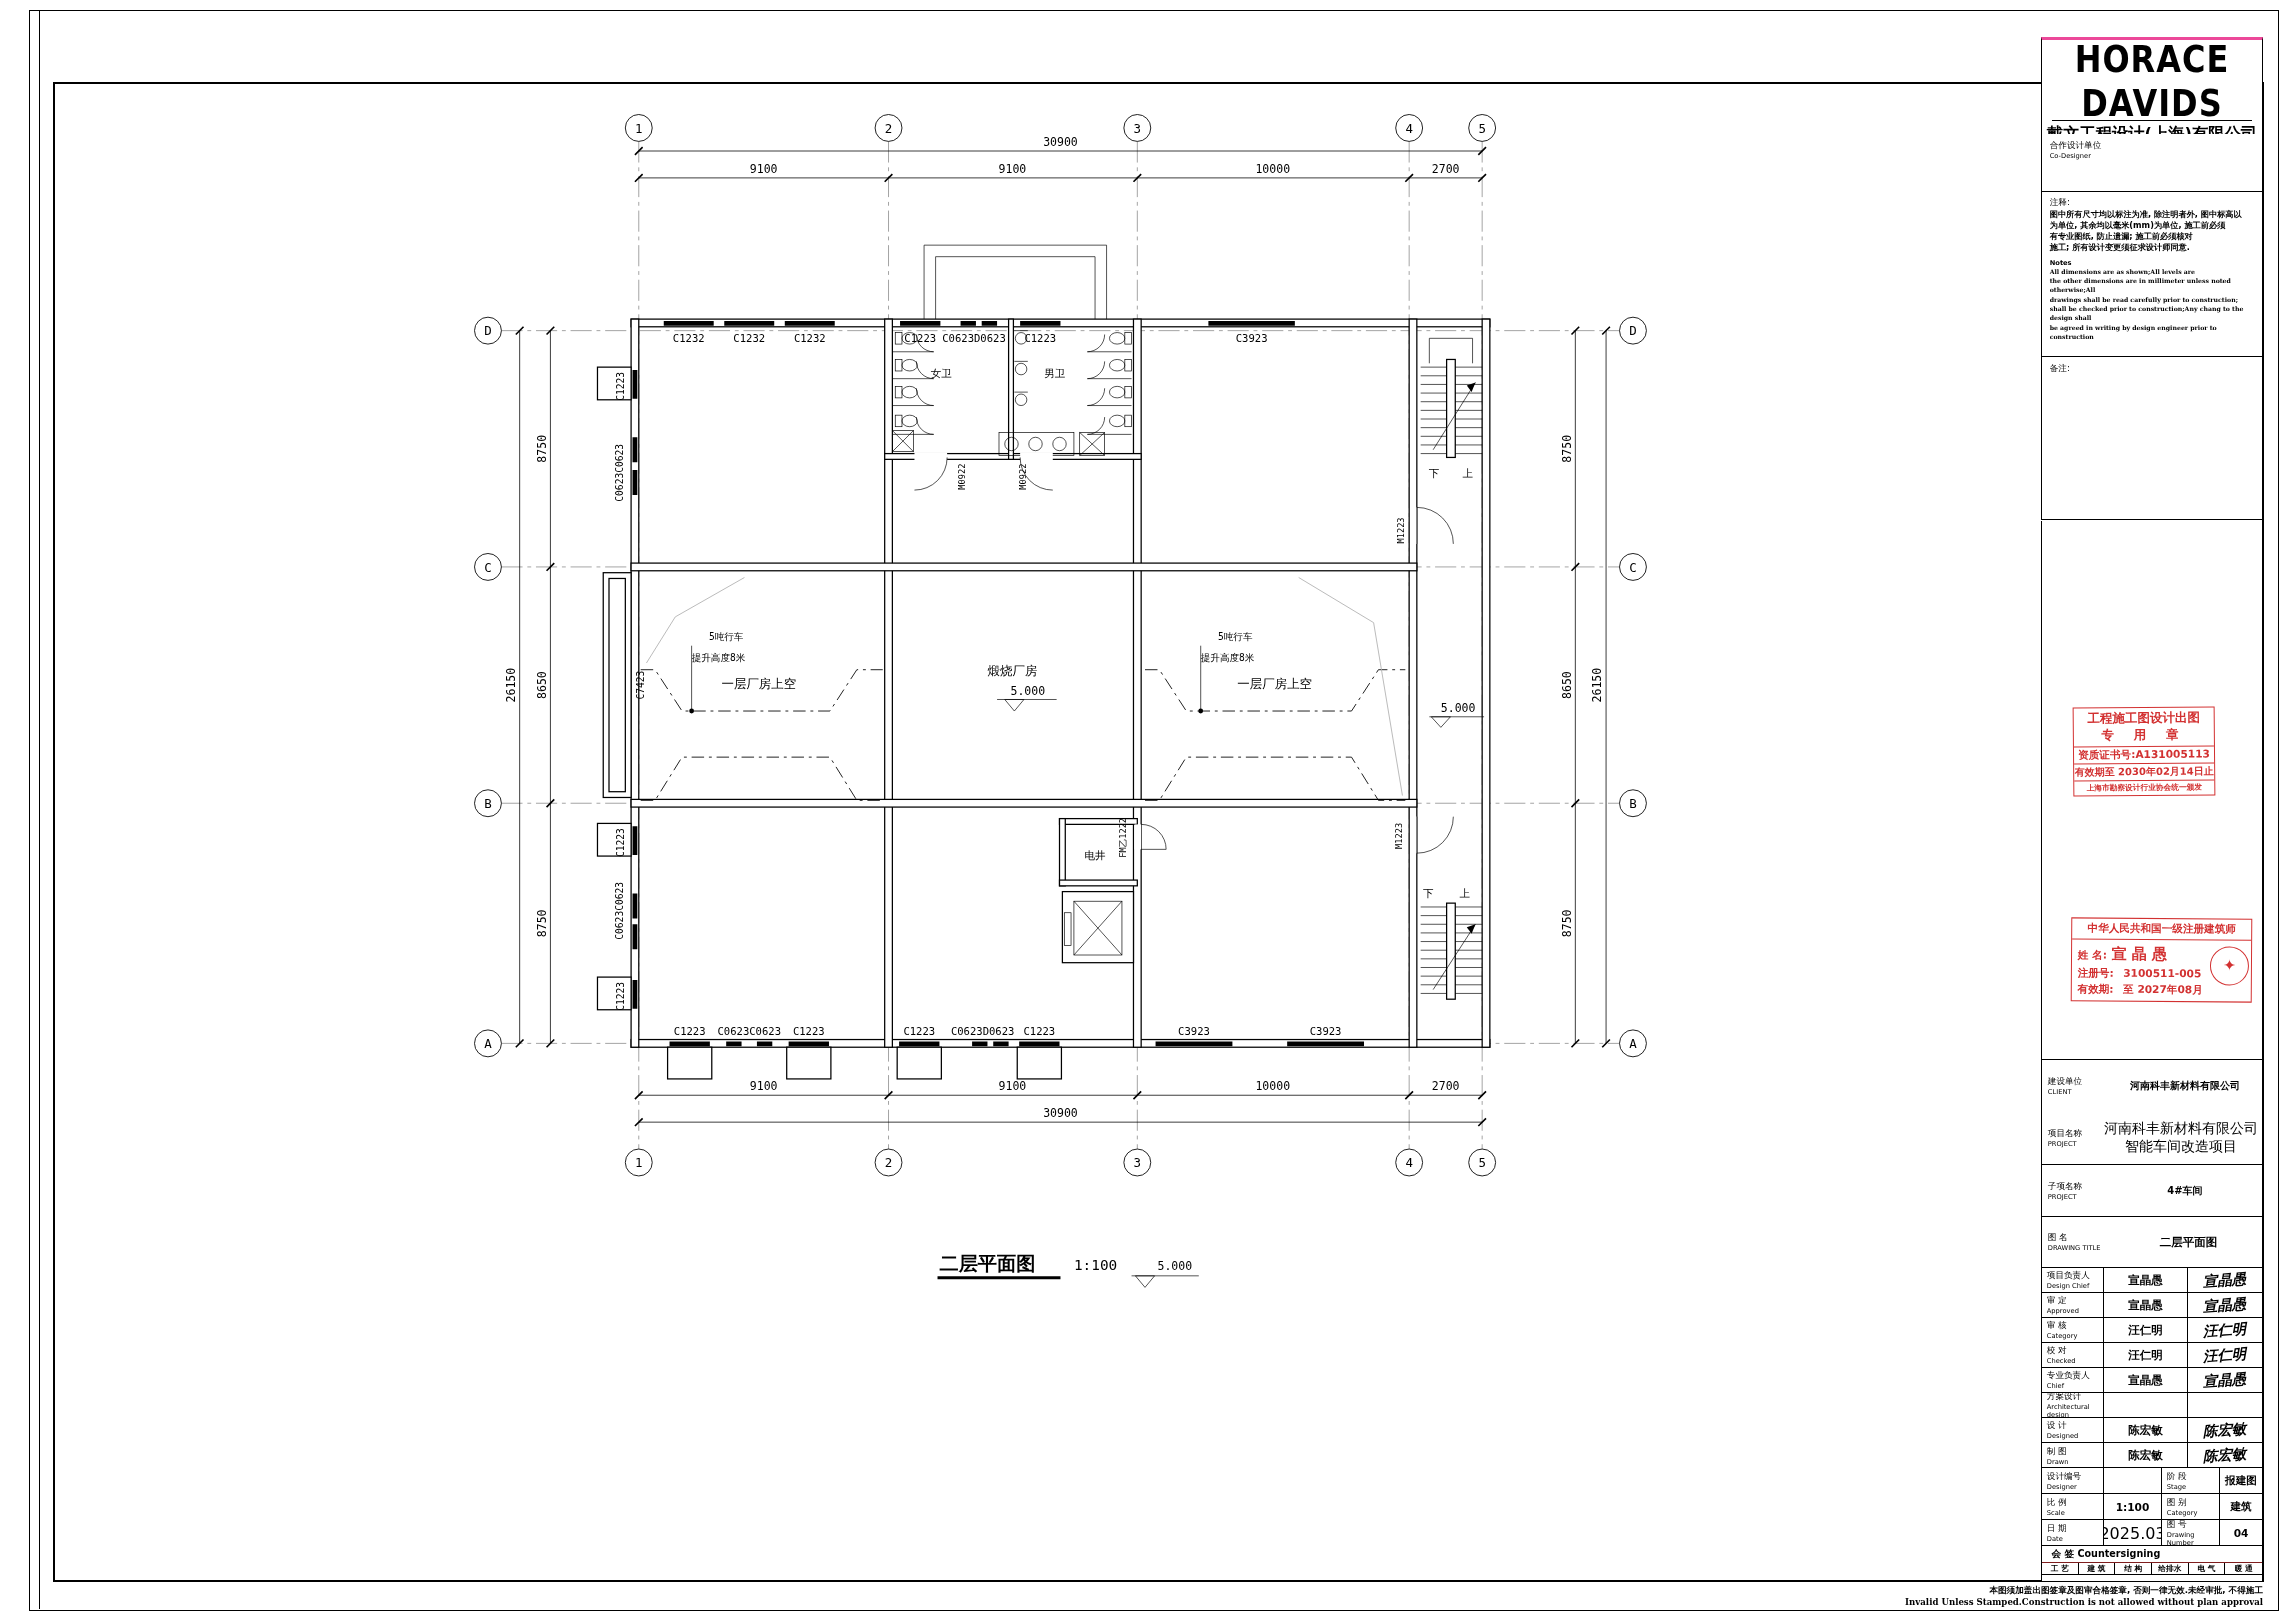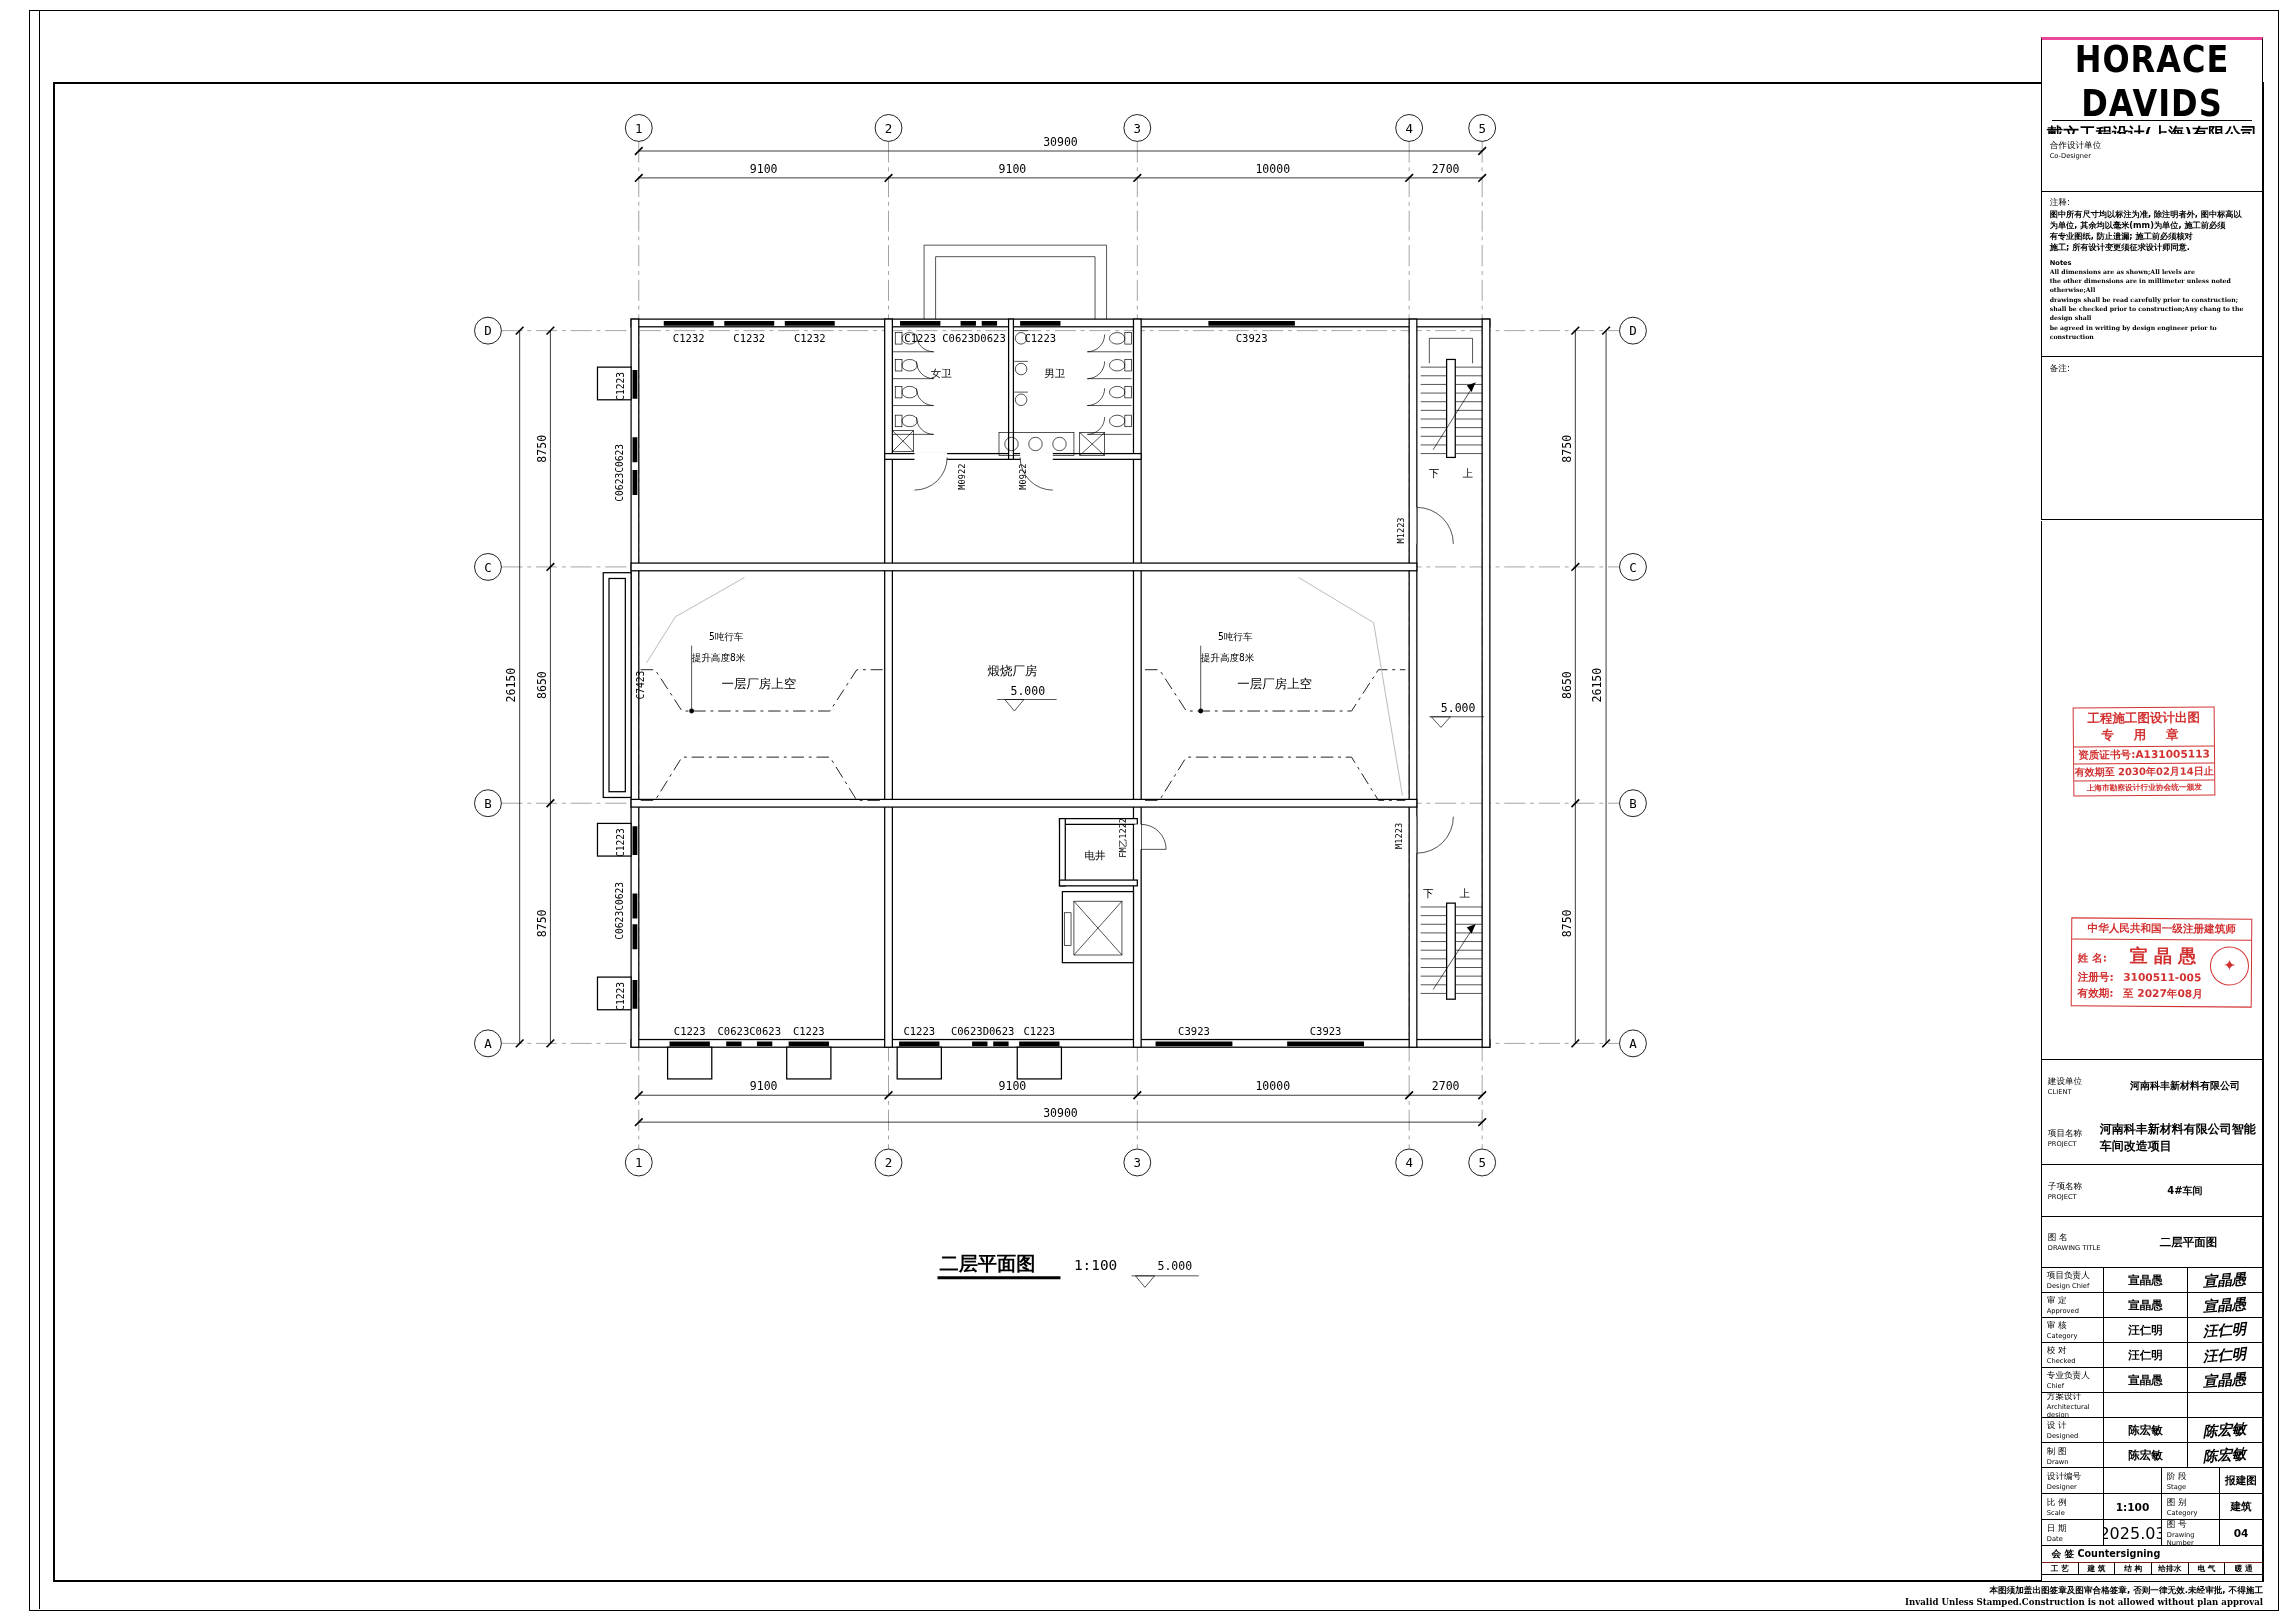--- a/index.html
+++ b/index.html
@@ -344,21 +344,21 @@
     <div class="srow" style="font-size:10.6px;padding:1px 0">资质证书号:A131005113</div>
     <div class="srow" style="font-size:10px;padding:1px 0">有效期至 2030年02月14日止</div>
     <div class="srow" style="font-size:7.7px;padding:1.9px 0">上海市勘察设计行业协会统一颁发</div>
   </div>
 
   <div class="stamp" style="left:2071px;top:918px;width:179px;transform:rotate(0.4deg)">
     <div style="font-size:10.6px;padding:2.9px 0;border-bottom:1.9px solid #cf2020">中华人民共和国一级注册建筑师</div>
     <div style="text-align:left;padding:1.9px 5.8px 3.8px 5.8px;position:relative">
       <div style="font-size:10.6px;line-height:1.6">
         <span>姓  名:</span>
-        <span style="font-size:18px;margin-left:19px">宣 晶 愚</span>
+        <span style="font-size:15px;margin-left:1px">宣 晶 愚</span>
       </div>
       <div style="font-size:10.6px;line-height:1.5">
         <span>注册号:</span>
         <span style="margin-left:5.8px">3100511-005</span>
       </div>
       <div style="font-size:10.6px;line-height:1.5">
         <span>有效期:</span>
         <span style="margin-left:5.8px">至 2027年08月</span>
       </div>
       <div style="position:absolute;right:1.9px;top:5.8px;width:37px;height:37px;border:1.9px solid #cf2020;border-radius:50%;display:flex;align-items:center;justify-content:center;font-size:15.4px">✦</div>
@@ -371,21 +371,21 @@
       <div class="lblen">CLIENT</div>
     </div>
     <div style="flex:1;text-align:center;font-size:10px;font-weight:bold">河南科丰新材料有限公司</div>
   </div>
 
   <div class="sec" style="top:1112px;height:53px;display:flex;align-items:center">
     <div style="width:52px;padding-left:5.8px">
       <div class="lblcn">项目名称</div>
       <div class="lblen">PROJECT</div>
     </div>
-    <div style="flex:1;text-align:left;font-size:12px;font-weight:bold">河南科丰新材料有限公司智能车间改造项目</div>
+    <div style="flex:1;text-align:center;font-size:14px;font-weight:normal">河南科丰新材料有限公司智能车间改造项目</div>
   </div>
 
   <div class="sec" style="top:1165px;height:52px;display:flex;align-items:center">
     <div style="width:60px;padding-left:5.8px">
       <div class="lblcn">子项名称</div>
       <div class="lblen">PROJECT</div>
     </div>
     <div style="flex:1;text-align:center;font-size:10px;font-weight:bold">4#车间</div>
   </div>
 

